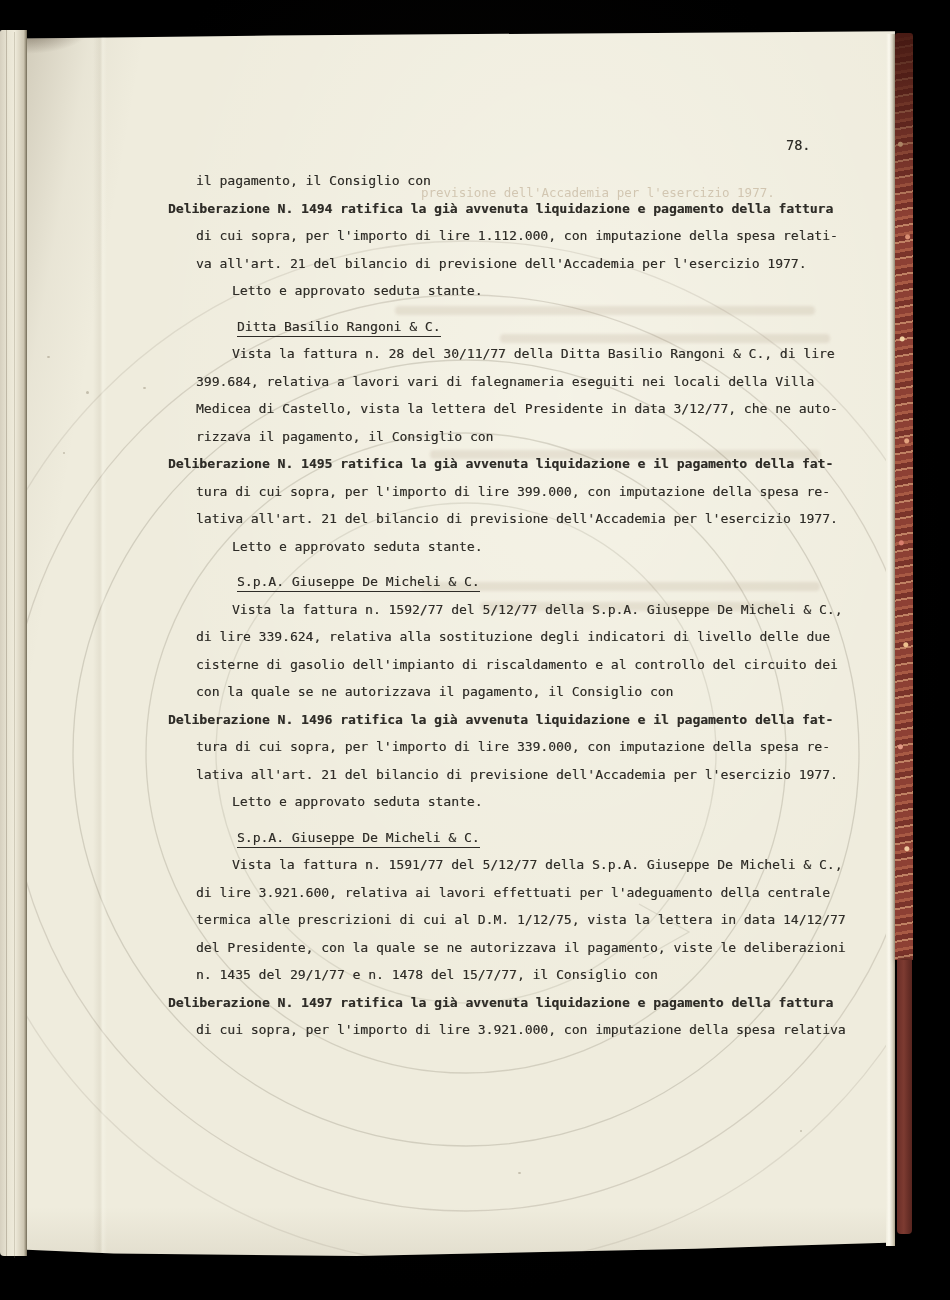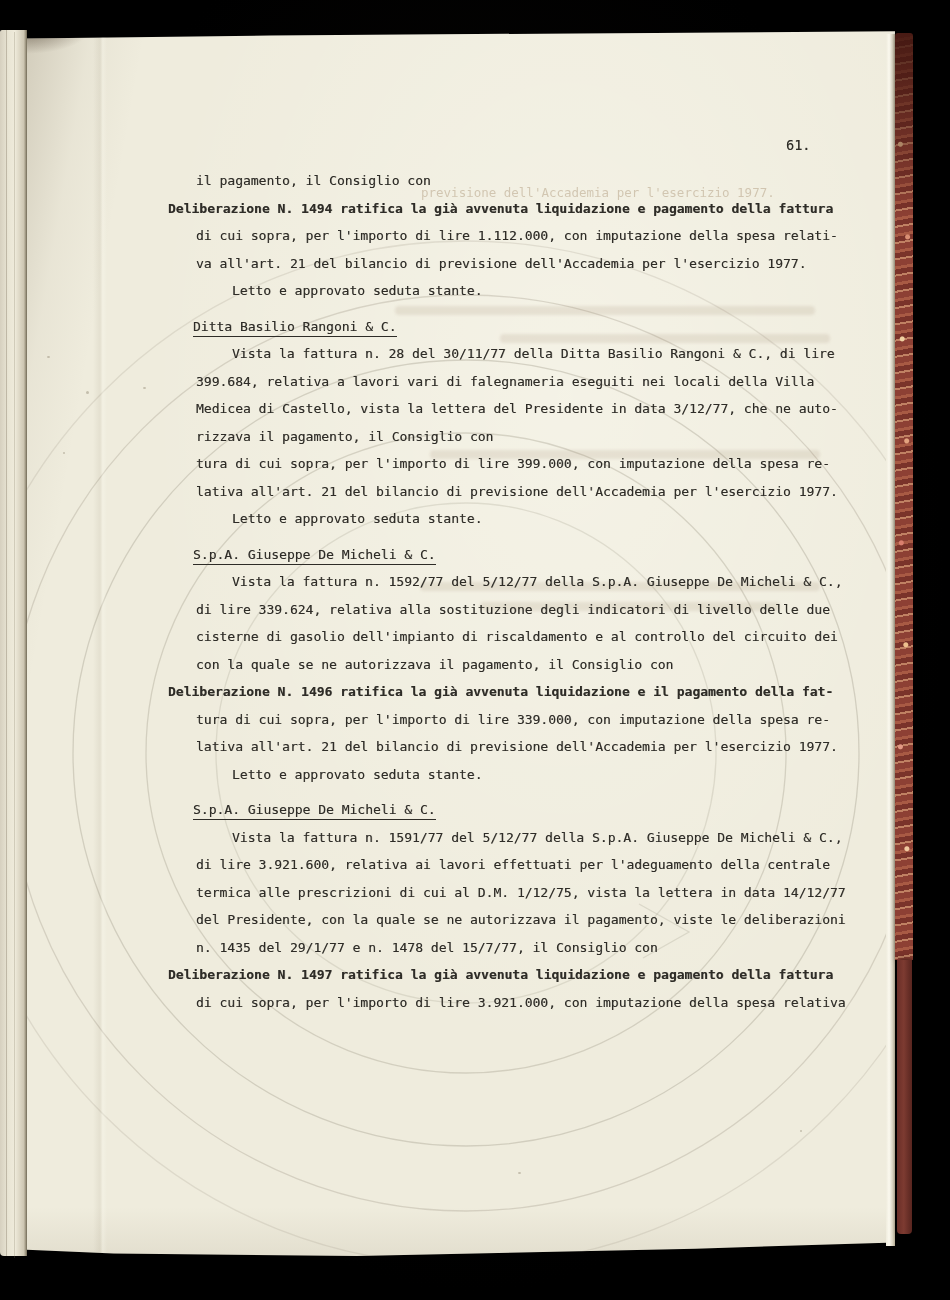--- a/index.html
+++ b/index.html
@@ -43,21 +43,21 @@
     text-shadow:.3px .3px 0 rgba(46,44,39,.5);}
 
   
   .textblock{position:absolute;left:141px;top:137px;width:700px;font-size:13px;color:#2e2c27;
     text-shadow:.35px .35px 0 rgba(46,44,39,.45);}
   .line{height:27.5px;line-height:27.5px;white-space:nowrap;}
   .line.flush{padding-left:0;font-weight:bold;}
   .line.cont{padding-left:28px;}
   .line.indent{padding-left:64px;}
   .line.heading{padding-left:25px;margin-top:8px;}
-  .line.heading .hul{border-bottom:1.4px solid #2e2c27;padding-bottom:2px;}
+  .line.heading .hul{border-bottom:1.4px solid #2e2c27;padding-bottom:2px;margin-left:44px;}
 
   
   .right-page-edges{position:absolute;left:886px;top:34px;width:9px;height:1212px;
     background:linear-gradient(90deg,#efecdd 0%,#fbf9ef 35%,#d8d2bf 75%,#b3ab93 100%);}
 
   
   .marble{position:absolute;left:895px;top:33px;width:18px;height:927px;border-radius:3px 3px 0 0;
     background-color:#98493a;
     background-image:
       linear-gradient(180deg, rgba(60,20,14,.85) 0%, rgba(60,20,14,.35) 12%, rgba(60,20,14,0) 20%),
@@ -106,33 +106,34 @@
     <div class="ghost-bar" style="left:393px;top:552px;width:400px;"></div>
     <div class="ghost-bar" style="left:453px;top:572px;width:300px;"></div>
 
     <div class="speck" style="left:20px;top:326px;width:3px;height:2px;"></div>
     <div class="speck" style="left:59px;top:361px;width:3px;height:3px;"></div>
     <div class="speck" style="left:116px;top:357px;width:3px;height:2px;"></div>
     <div class="speck" style="left:36px;top:422px;width:2px;height:2px;"></div>
     <div class="speck" style="left:491px;top:1142px;width:3px;height:2px;"></div>
     <div class="speck" style="left:773px;top:1100px;width:2px;height:2px;"></div>
 
-    <div class="pagenum">61.</div>
+    <div class="pagenum">78.</div>
 
     <div class="textblock">
         <div class="line cont">il pagamento, il Consiglio con</div>
         <div class="line flush">Deliberazione N. 1494 ratifica la già avvenuta liquidazione e pagamento della fattura</div>
         <div class="line cont">di cui sopra, per l'importo di lire 1.112.000, con imputazione della spesa relati-</div>
         <div class="line cont">va all'art. 21 del bilancio di previsione dell'Accademia per l'esercizio 1977.</div>
         <div class="line indent">Letto e approvato seduta stante.</div>
         <div class="line heading"><span class="hul">Ditta Basilio Rangoni &amp; C.</span></div>
         <div class="line indent">Vista la fattura n. 28 del 30/11/77 della Ditta Basilio Rangoni &amp; C., di lire</div>
         <div class="line cont">399.684, relativa a lavori vari di falegnameria eseguiti nei locali della Villa</div>
         <div class="line cont">Medicea di Castello, vista la lettera del Presidente in data 3/12/77, che ne auto-</div>
         <div class="line cont">rizzava il pagamento, il Consiglio con</div>
+        <div class="line flush">Deliberazione N. 1495 ratifica la già avvenuta liquidazione e il pagamento della fat-</div>
         <div class="line cont">tura di cui sopra, per l'importo di lire 399.000, con imputazione della spesa re-</div>
         <div class="line cont">lativa all'art. 21 del bilancio di previsione dell'Accademia per l'esercizio 1977.</div>
         <div class="line indent">Letto e approvato seduta stante.</div>
         <div class="line heading"><span class="hul">S.p.A. Giuseppe De Micheli &amp; C.</span></div>
         <div class="line indent">Vista la fattura n. 1592/77 del 5/12/77 della S.p.A. Giuseppe De Micheli &amp; C.,</div>
         <div class="line cont">di lire 339.624, relativa alla sostituzione degli indicatori di livello delle due</div>
         <div class="line cont">cisterne di gasolio dell'impianto di riscaldamento e al controllo del circuito dei</div>
         <div class="line cont">con la quale se ne autorizzava il pagamento, il Consiglio con</div>
         <div class="line flush">Deliberazione N. 1496 ratifica la già avvenuta liquidazione e il pagamento della fat-</div>
         <div class="line cont">tura di cui sopra, per l'importo di lire 339.000, con imputazione della spesa re-</div>

